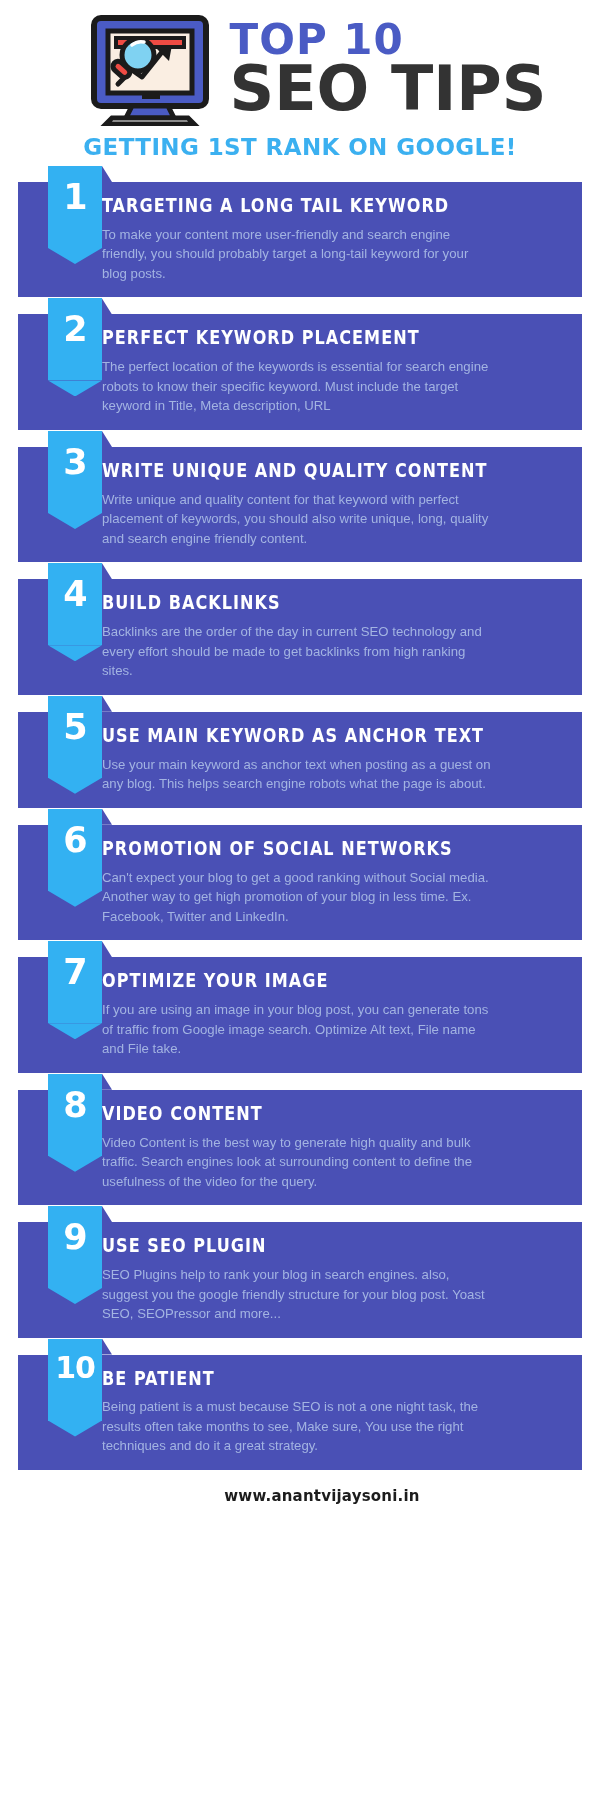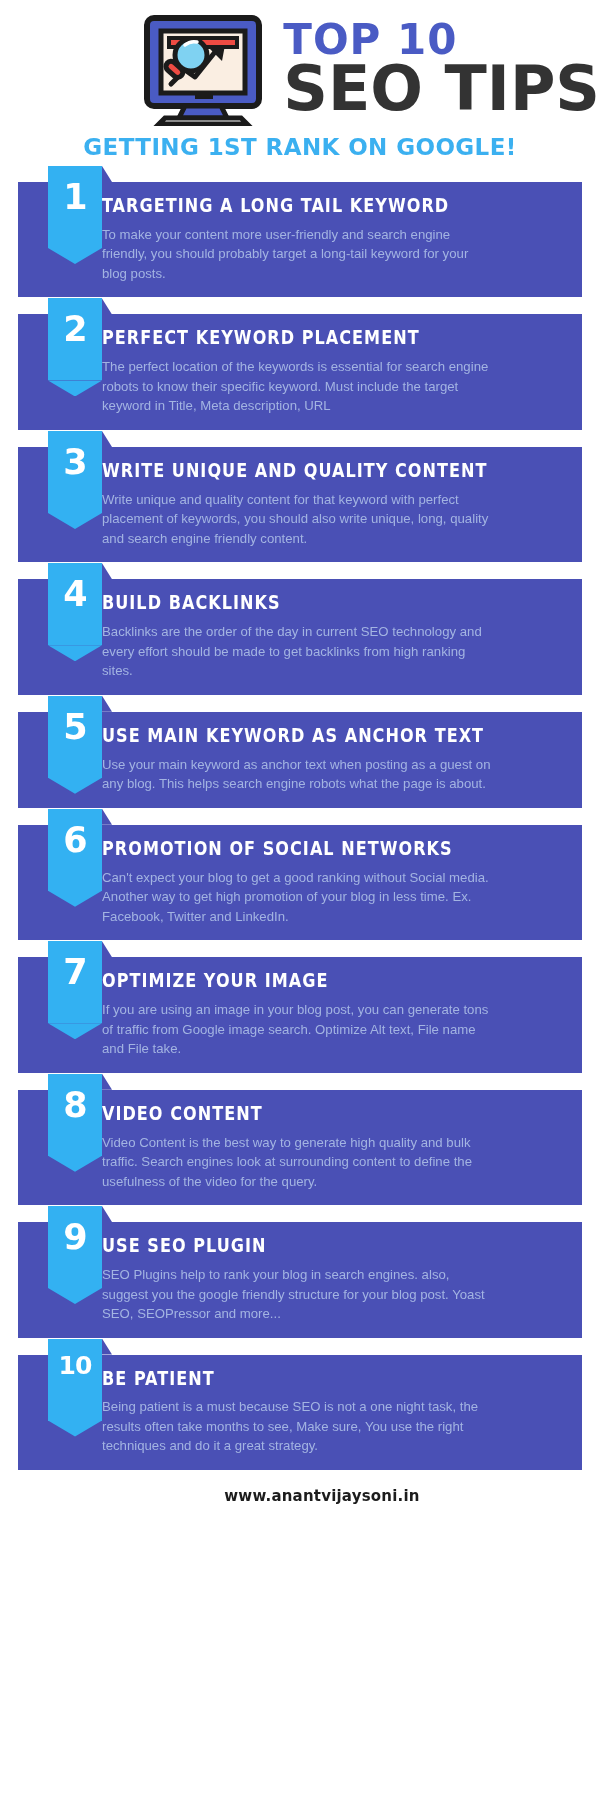--- a/index.html
+++ b/index.html
@@ -15,21 +15,21 @@
   
   #header {
     width:600px;
     padding:14px 0 0 0;
     display:block;
     position:relative;
   }
   .head-row {
     display:flex;
     align-items:center;
-    justify-content:flex-end;
+    justify-content:center;
     padding-left:34px;
   }
   .logo {
     width:132px; height:112px;
     flex:0 0 132px;
     position:relative;
   }
   .head-text {
     margin-left:10px;
     display:flex;
@@ -101,21 +101,21 @@
   }
   .ribbon-num {
     color:#ffffff;
     font-family:"DejaVu Sans", sans-serif;
     font-weight:bold;
     font-size:35px;
     line-height:1;
     padding-top:14px;
     letter-spacing:-1px;
   }
-  .ribbon-num.wide { font-size:25px; }
+  .ribbon-num.wide { font-size:30px; }
   .ribbon-tail {
     width:54px; height:16px;
     background:#33b1f2;
     clip-path:polygon(0 0, 100% 0, 50% 100%);
   }
   .ribbon-fold {
     position:absolute;
     right:-10px;
     top:0px;
     width:10px; height:16px;

